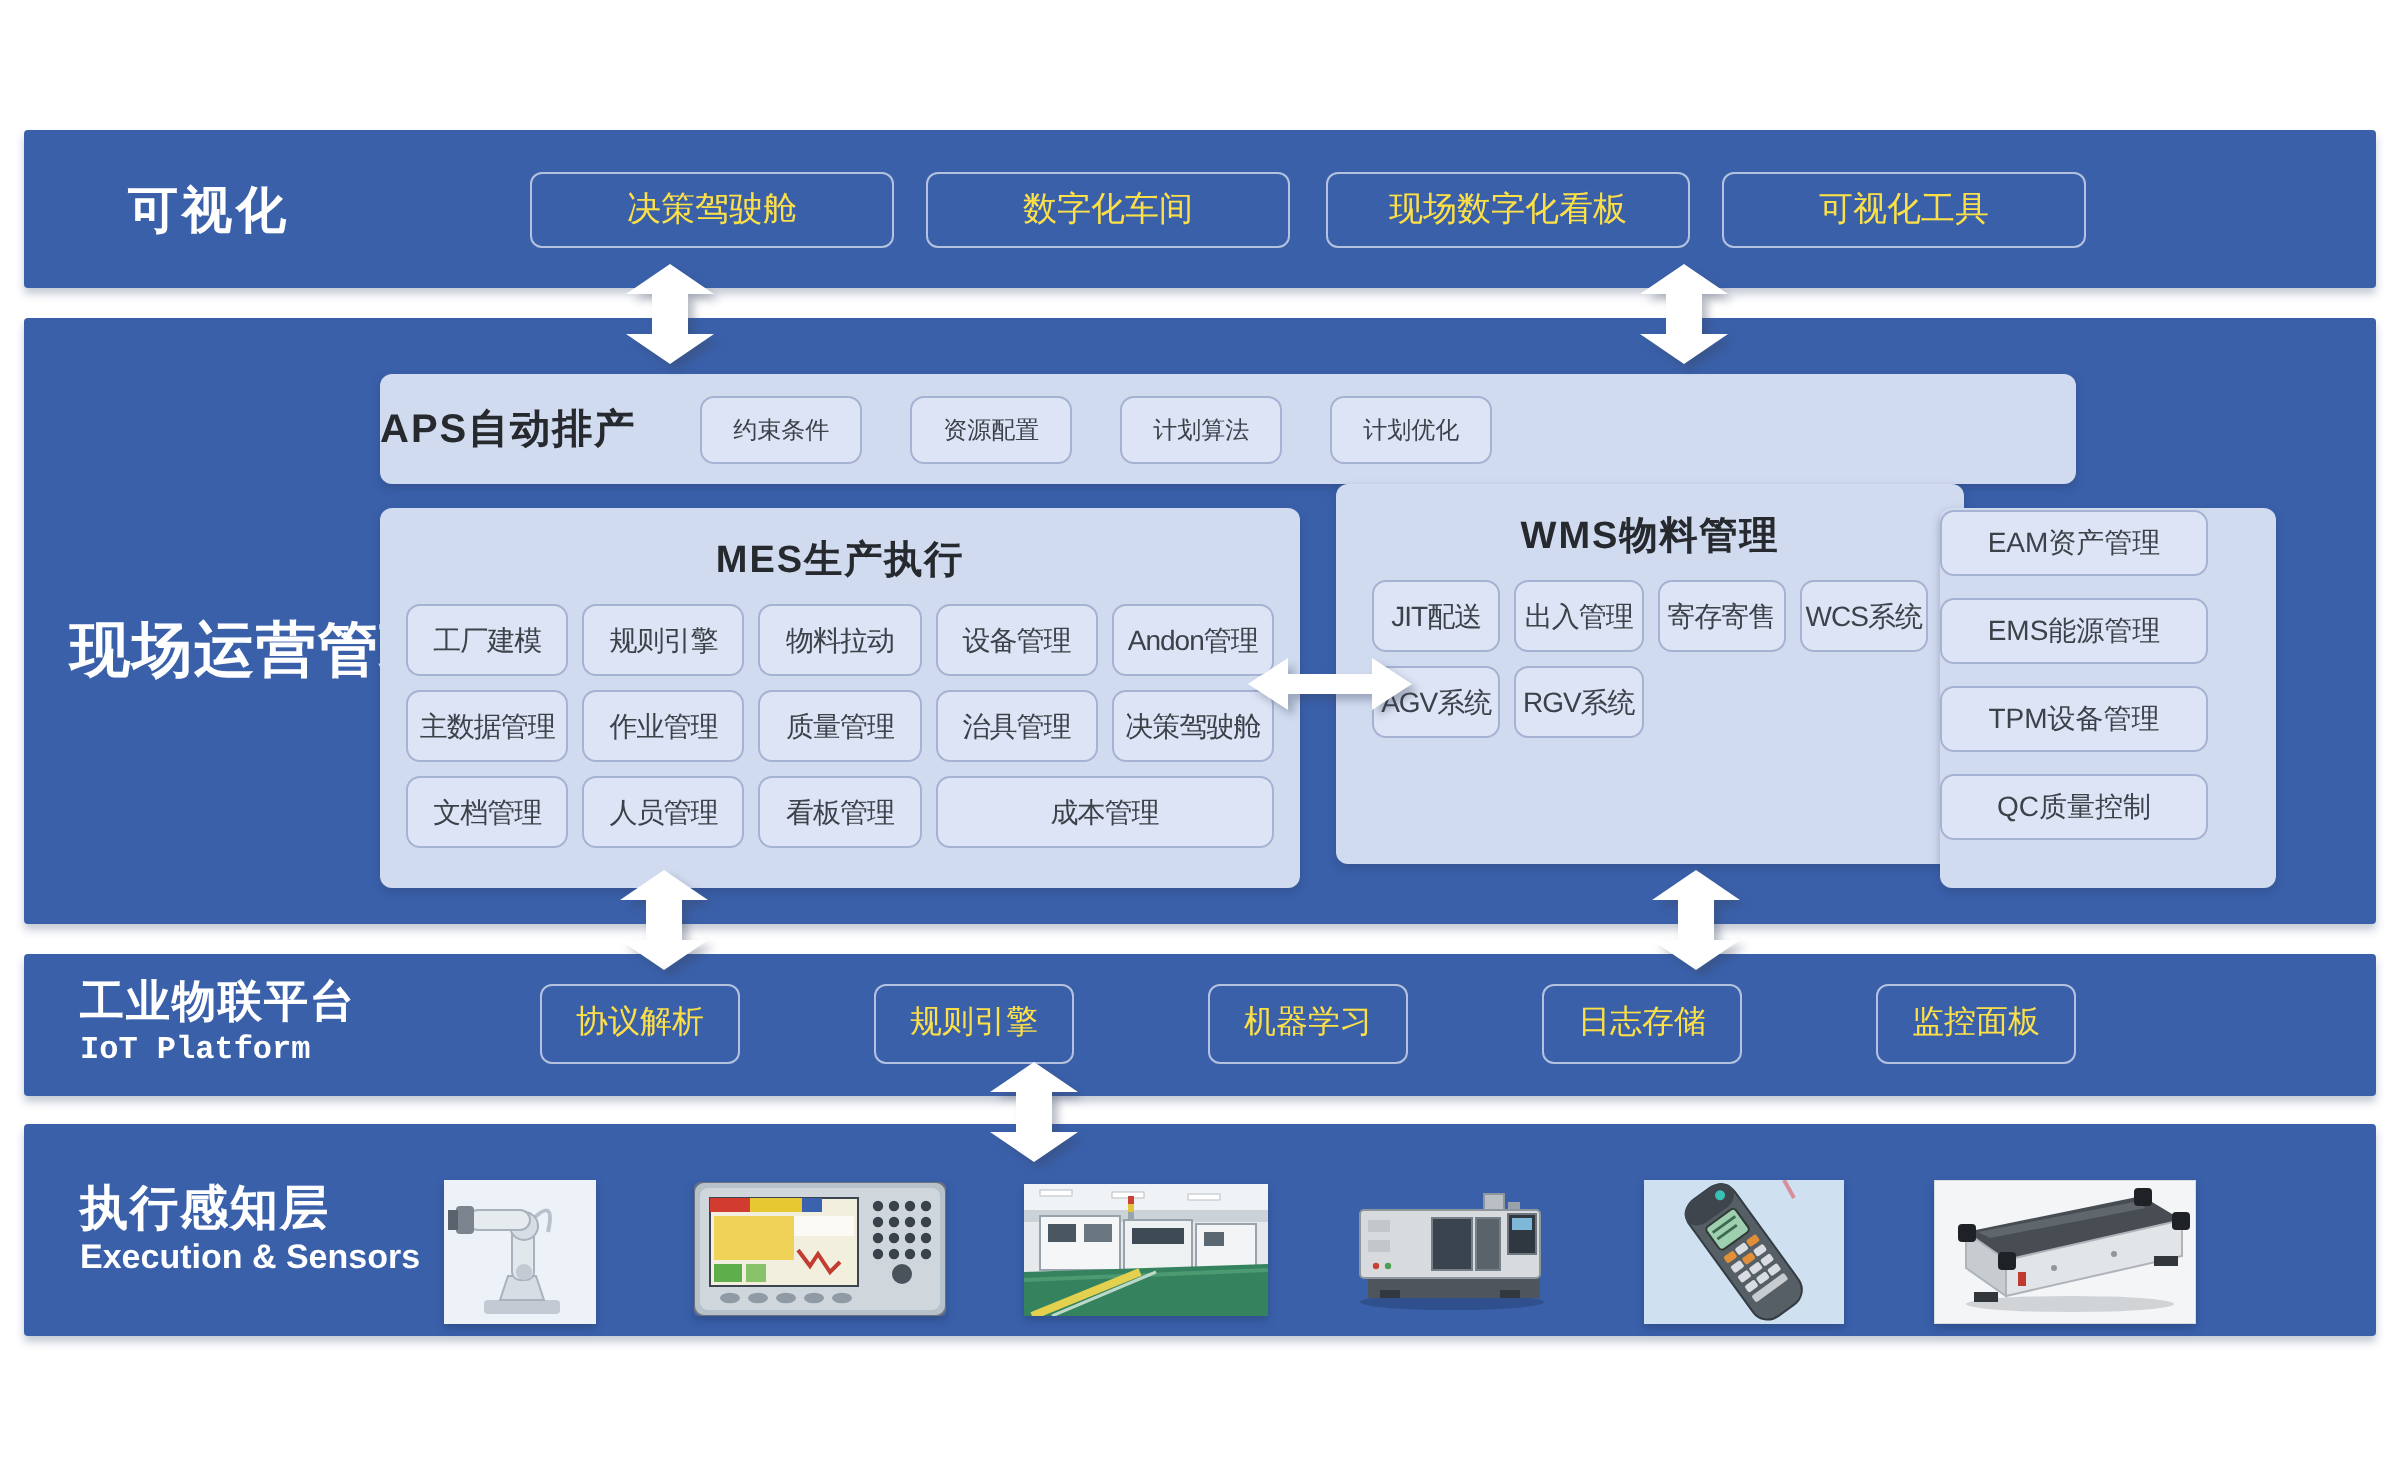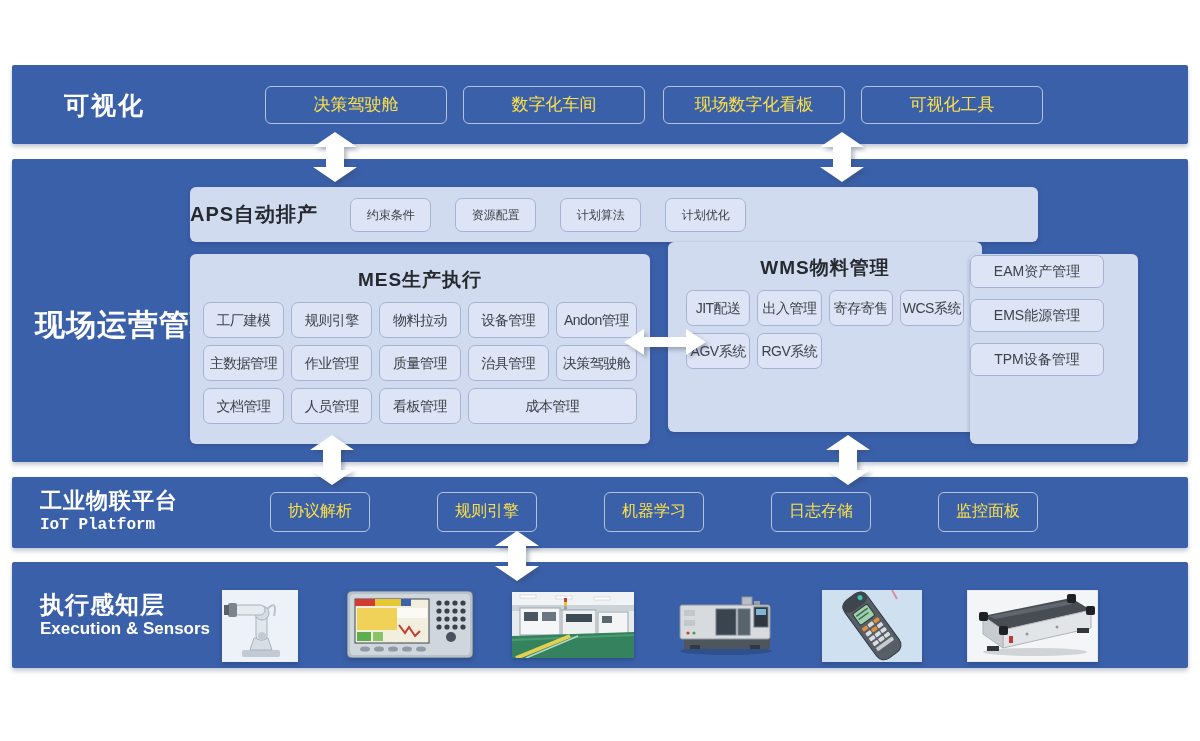--- a/index.html
+++ b/index.html
@@ -112,20 +112,21 @@
         <div class="btn">WCS系统</div>
         <div class="btn">AGV系统</div>
         <div class="btn">RGV系统</div>
       </div>
     </div>
 
     <div class="panel side">
       <div class="btn">EAM资产管理</div>
       <div class="btn">EMS能源管理</div>
       <div class="btn">TPM设备管理</div>
+      <div class="btn">QC质量控制</div>
     </div>
   </section>
 
   <section class="band band3">
     <div class="band-label lbl-2line">
       <span class="zh">工业物联平台</span>
       <span class="en">IoT Platform</span>
     </div>
     <div class="pill iot" style="left:258px">协议解析</div>
     <div class="pill iot" style="left:425px">规则引擎</div>

